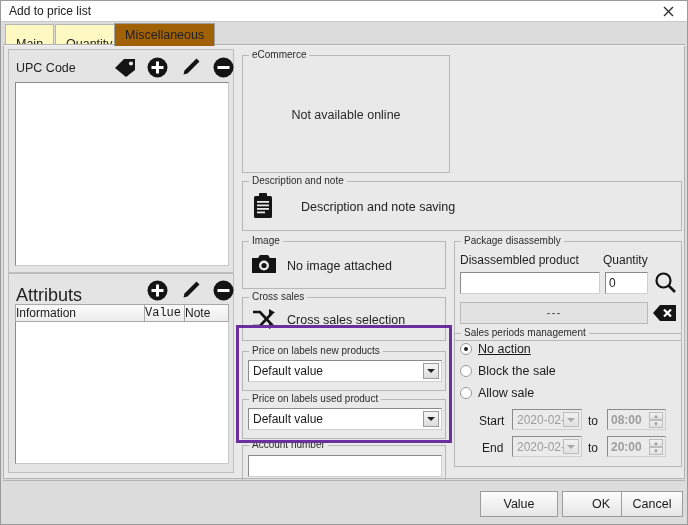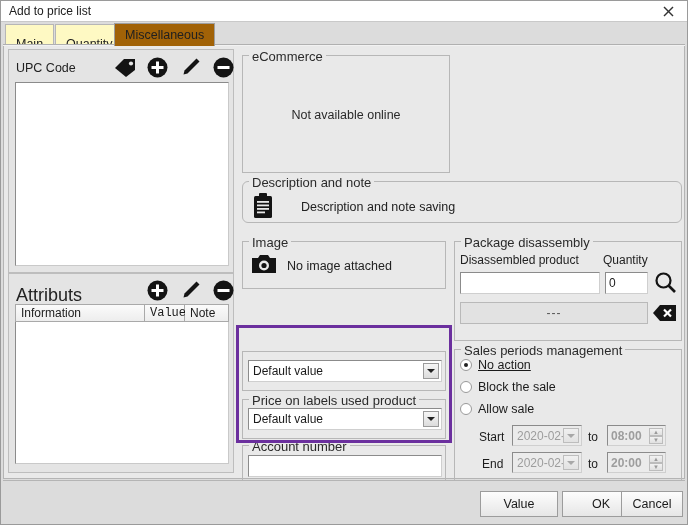--- a/index.html
+++ b/index.html
@@ -90,21 +90,21 @@
   .group {
     position: absolute;
     border: 1px solid #b7b7b7;
     background: transparent;
   }
   .group > .glegend {
     position: absolute;
     left: 6px; top: -7px;
     background: #e9e9e9;
     padding: 0 3px;
-    font-size: 13px;
+    font-size: 10px;
     color: #2b2b2b;
     white-space: nowrap;
   }
 
   .lbl { position: absolute; font-size: 12px; color: #222; white-space: nowrap; }
 
   
   .listbox {
     position: absolute;
     background: #ffffff;
@@ -188,21 +188,20 @@
     position: absolute;
     display: flex;
     height: 18px;
     background: #efefef;
   }
   .thead .th {
     border: 1px solid #a9a9a9;
     border-left: none;
     background: linear-gradient(#fbfbfb,#ededed);
     display: flex; align-items: center;
-    padding-left: 5px;
     font-size: 12px; color: #1b1b1b;
   }
   .thead .th:first-child { border-left: 1px solid #a9a9a9; }
 
   
   .radio { position: absolute; display: flex; align-items: center; font-size: 12.5px; color: #1b1b1b; cursor: pointer; }
   .radio .dot {
     width: 12px; height: 12px; border-radius: 50%;
     background: #ffffff;
     border: 1px solid #9a9a9a;
@@ -320,21 +319,21 @@
         <div class="th" style="width:44px;">Note</div>
       </div>
       <div class="listbox" style="left:6px; top:48px; width:214px; height:142px; border-top:none;"></div>
     </div>
 
     <div class="group" style="left:238px; top:10px; width:208px; height:118px;">
       <span class="glegend">eCommerce</span>
       <div class="lbl txtcenter" style="left:0; right:0; top:52px; width:100%; text-align:center; font-size:12.5px; color:#2a2a2a;">Not available online</div>
     </div>
 
-    <div class="group" style="left:238px; top:136px; width:440px; height:42px;border-radius:6px;">
+    <div class="group" style="left:238px; top:136px; width:440px; height:50px;">
       <span class="glegend">Description and note</span>
       <span class="ic" style="left:9px; top:11px;">
         <svg width="22" height="26" viewBox="0 0 22 26">
           <rect x="2" y="3" width="18" height="22" rx="1.5" fill="#141414"></rect>
           <rect x="7" y="0" width="8" height="5" rx="1" fill="#141414"></rect>
           <rect x="5" y="8" width="12" height="1.8" fill="#e9e9e9"></rect>
           <rect x="5" y="11.5" width="12" height="1.8" fill="#e9e9e9"></rect>
           <rect x="5" y="15" width="12" height="1.8" fill="#e9e9e9"></rect>
           <rect x="5" y="18.5" width="8" height="1.8" fill="#e9e9e9"></rect>
         </svg>
@@ -347,22 +346,35 @@
       <span class="ic" style="left:9px; top:12px;">
         <svg width="24" height="20" viewBox="0 0 24 20">
           <path d="M0 4 H6 L8 1 H16 L18 4 H24 V19 H0 Z" fill="#141414"></path>
           <circle cx="12" cy="11.5" r="5" fill="#e9e9e9"></circle>
           <circle cx="12" cy="11.5" r="2.6" fill="#141414"></circle>
         </svg>
       </span>
       <div class="lbl" style="left:44px; top:17px; font-size:12.5px;">No image attached</div>
     </div>
 
+    <div class="group" style="left:238px; top:252px; width:204px; height:44px;">
+      <span class="glegend">Cross sales</span>
+      <span class="ic" style="left:9px; top:11px;">
+        <svg width="24" height="20" viewBox="0 0 24 20">
+          <path d="M1 3 L8 3 L20 16" stroke="#141414" stroke-width="2.6" fill="none"></path>
+          <path d="M1 17 L8 17 L20 4" stroke="#141414" stroke-width="2.6" fill="none"></path>
+          <path d="M17 0 L23 3.5 L17 7 Z" fill="#141414"></path>
+          <path d="M17 13 L23 16.5 L17 20 Z" fill="#141414"></path>
+        </svg>
+      </span>
+      <div class="lbl" style="left:44px; top:15px; font-size:12.5px;">Cross sales selection</div>
+    </div>
 
     <div class="group" style="left:238px; top:306px; width:204px; height:40px;">
+      <span class="glegend">Price on labels new products</span>
       <div class="combo" style="left:5px; top:8px; width:194px; height:22px;">
         <span>Default value</span>
         <span class="arrowbox">
             <i class="caret"></i>
           </span>
       </div>
     </div>
 
     <div class="group" style="left:238px; top:354px; width:204px; height:40px;">
       <span class="glegend">Price on labels used product</span>
@@ -400,21 +412,21 @@
 
       <span class="ic icbtn" style="left:198px; top:62px;">
         <svg width="24" height="18" viewBox="0 0 24 18">
           <path d="M0 9 L7 1 L23 1 L23 17 L7 17 Z" fill="#141414"></path>
           <line x1="11" y1="5.5" x2="18" y2="12.5" stroke="#ffffff" stroke-width="2.2"></line>
           <line x1="18" y1="5.5" x2="11" y2="12.5" stroke="#ffffff" stroke-width="2.2"></line>
         </svg>
       </span>
     </div>
 
-    <div class="group" style="left:450px; top:304px; width:228px; height:134px;">
+    <div class="group" style="left:450px; top:288px; width:228px; height:134px;">
       <span class="glegend">Sales periods management</span>
 
       <div class="radio on" style="left:5px; top:8px;text-decoration:underline;">
         <span class="dot">
             <i></i>
           </span>
         <span>No action</span>
       </div>
       <div class="radio" style="left:5px; top:30px;">
         <span class="dot"></span>

